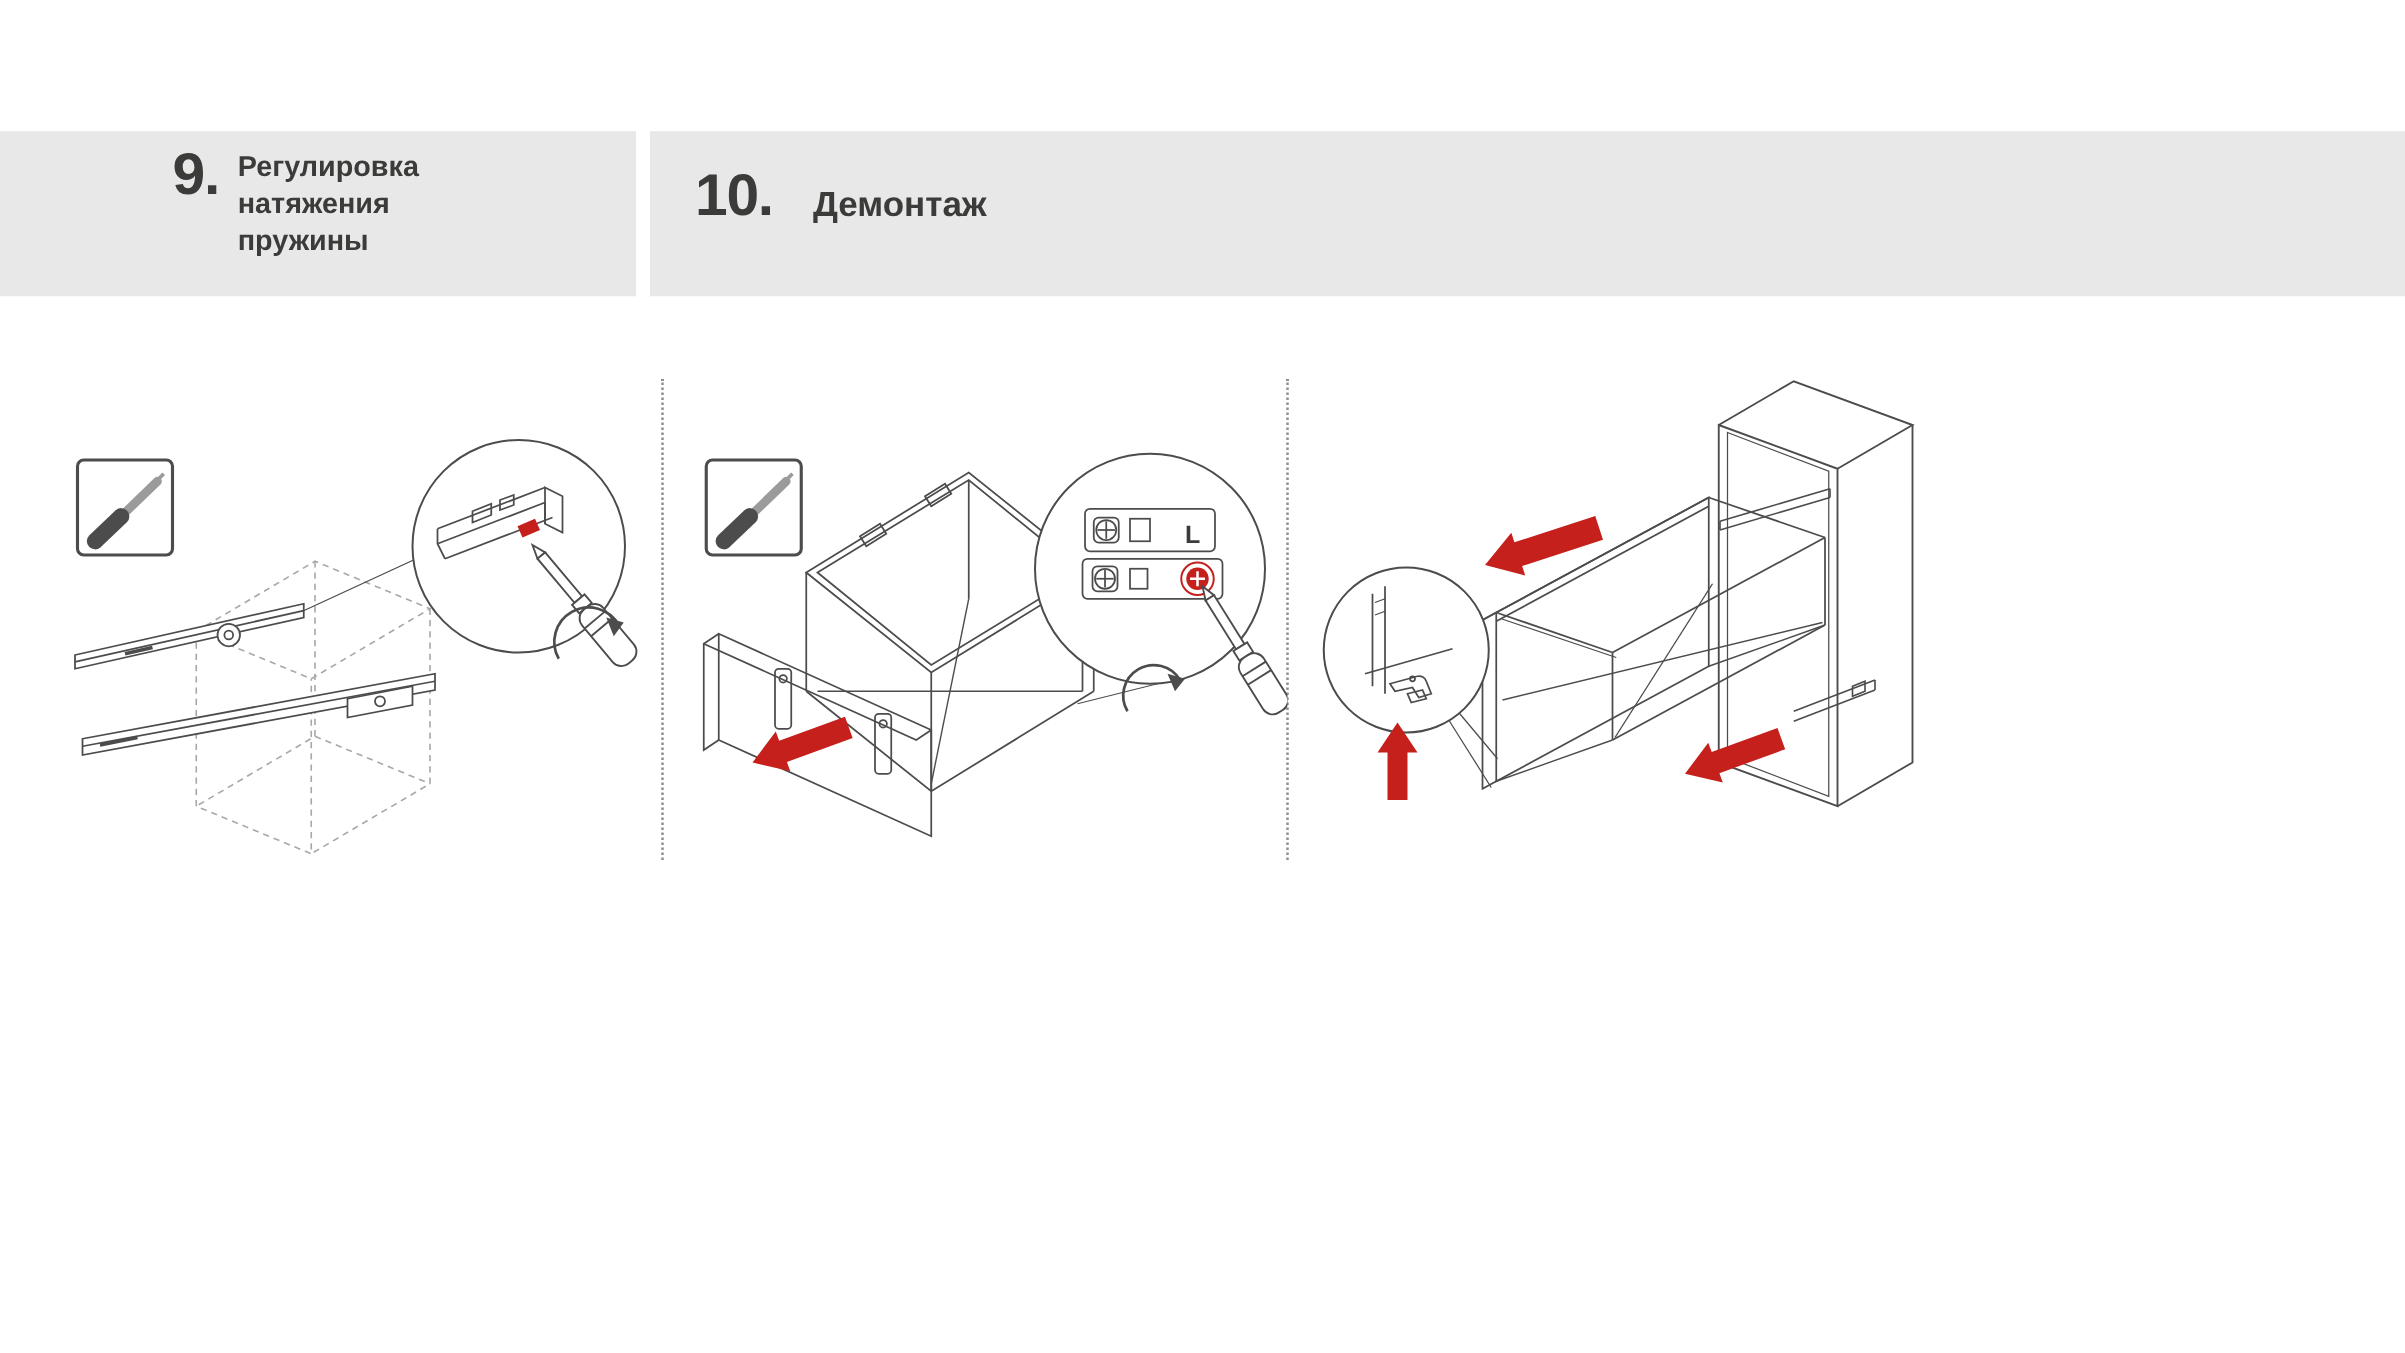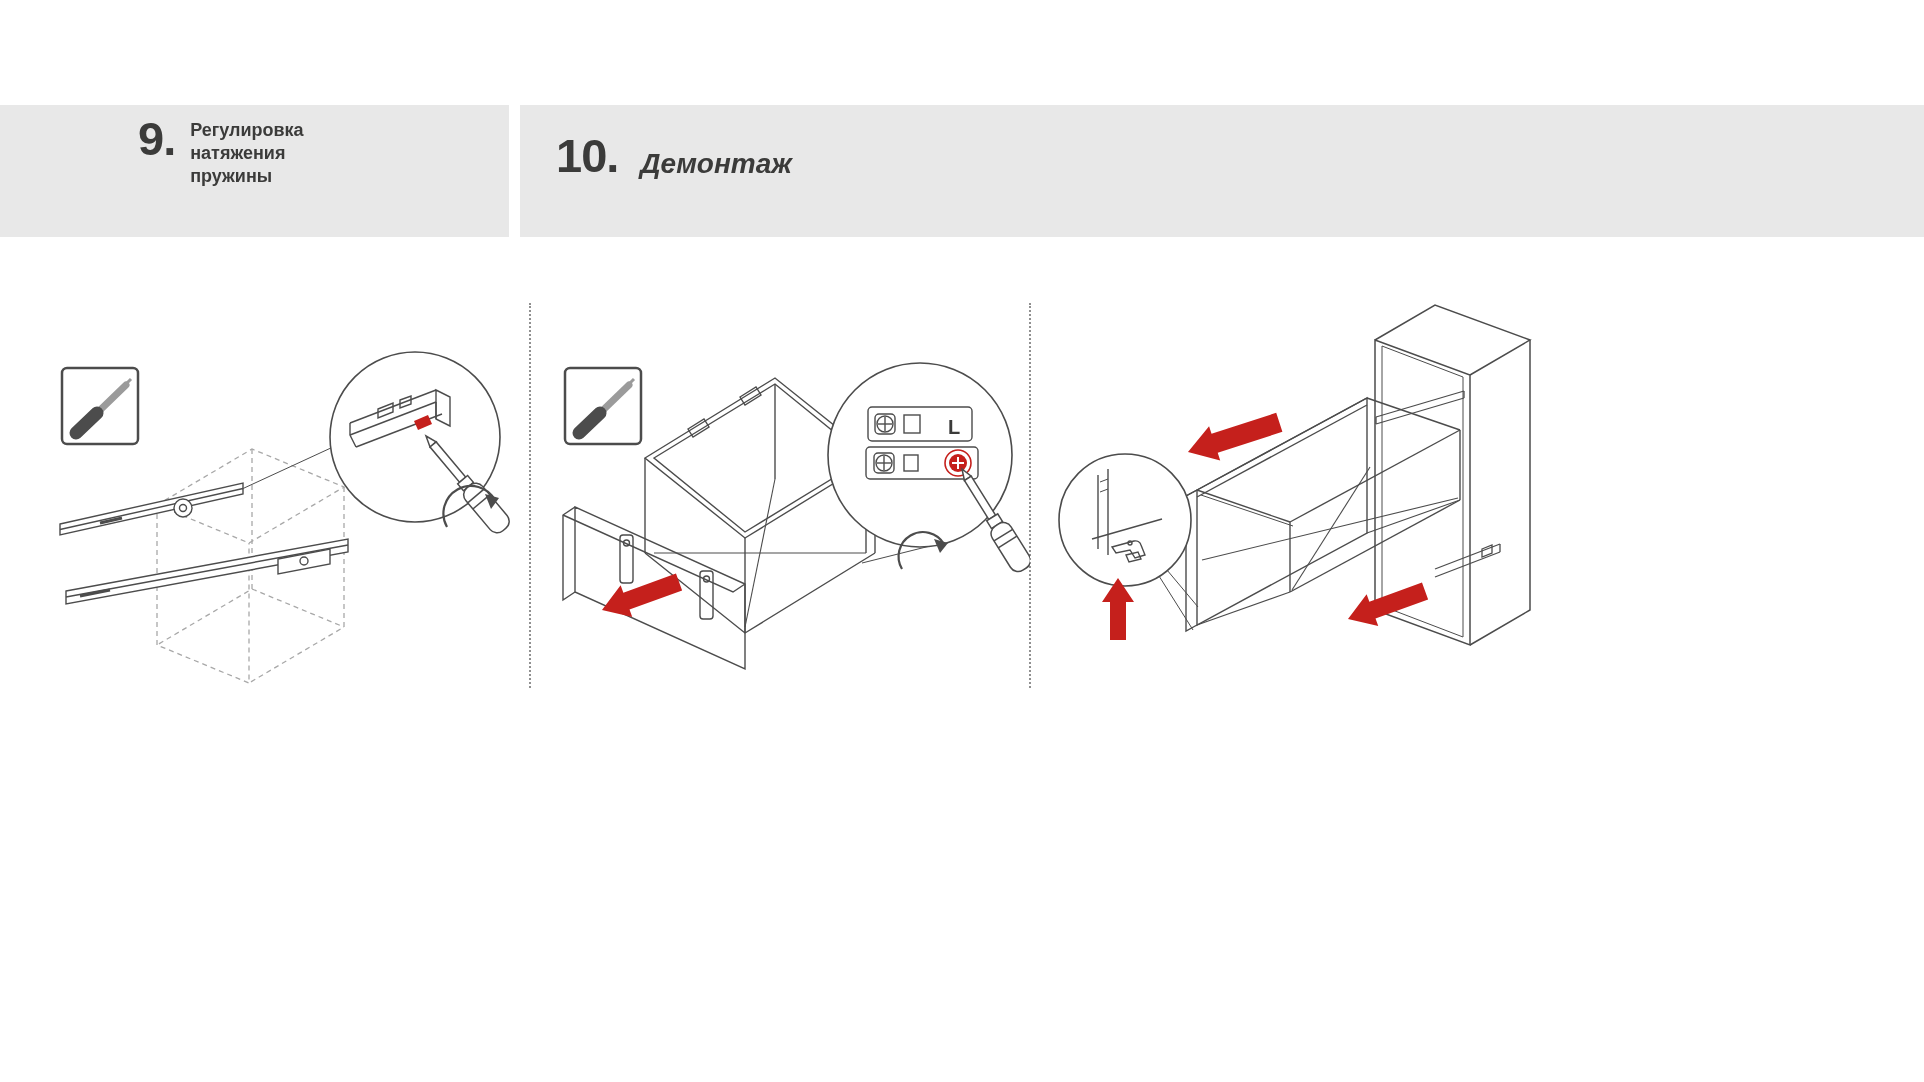--- a/index.html
+++ b/index.html
@@ -7,23 +7,23 @@
   body { font-family:"Liberation Sans", sans-serif; }
   .page { position:relative; width:1924px; height:1082px; background:#ffffff; overflow:hidden; }
 
   
   .bands { position:absolute; top:105px; left:0; width:100%; height:132px; display:flex; }
   .band { background:#e8e8e8; display:flex; align-items:flex-start; }
   .band-9 { width:509px; padding:10px 0 0 138px; }
   .band-gap { width:11px; background:#ffffff; }
   .band-10 { flex:1; padding:27px 0 0 36px; }
   .step-num { font-size:47px; font-weight:700; color:#3b3b3a; line-height:1.02; letter-spacing:-1px; }
-  .step-title { font-size:18px; font-weight:700; color:#3b3b3a; line-height:1.28; margin-left:15px; margin-top:4px; }
+  .step-title { font-size:23px; font-weight:700; color:#3b3b3a; line-height:1.28; margin-left:15px; margin-top:4px; }
   .step-title .line { display:block; }
-  .band-10 .step-title { margin-top:14px; margin-left:22px; font-size:28px;font-style:italic; }
+  .band-10 .step-title { margin-top:14px; margin-left:32px; font-size:28px; }
 
   
   .panels { position:absolute; top:237px; left:0; width:1924px; height:845px; }
   .panel { position:absolute; top:60px; height:430px; }
   .panel svg { display:block; }
   .p1 { left:0; }
   .p2 { left:530px; }
   .p3 { left:1030px; }
   .divider { position:absolute; top:66px; width:0; height:385px; border-left:2px dotted #909090; }
   .d1 { left:529px; }

